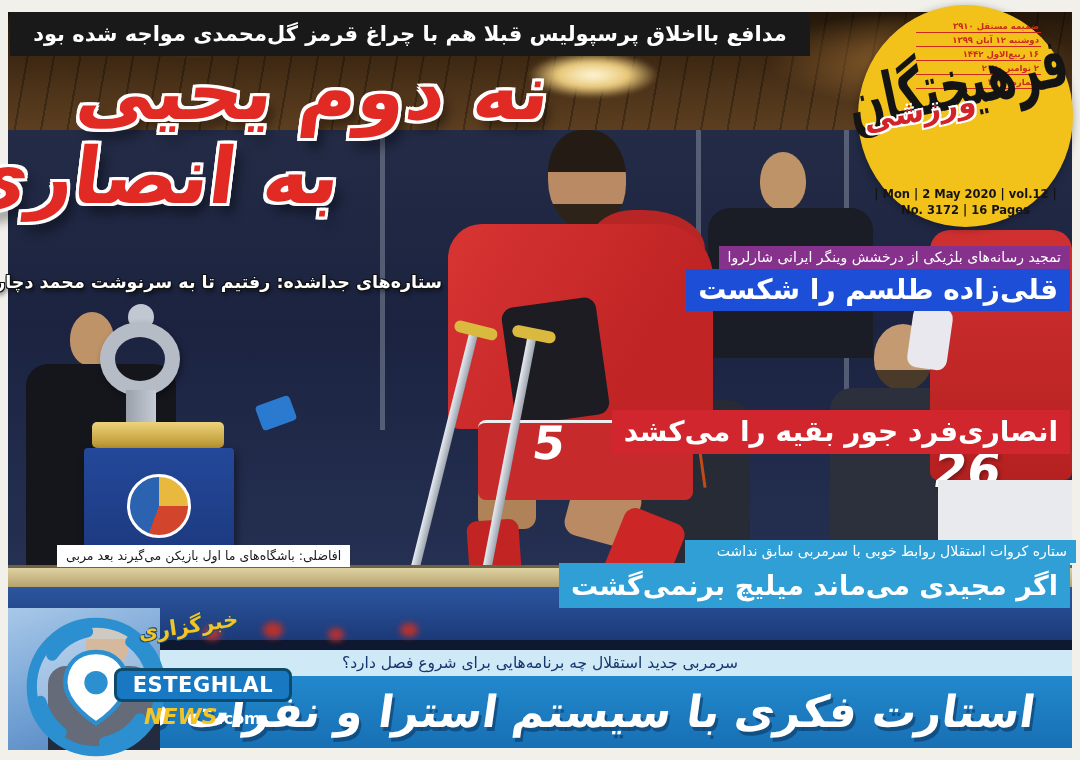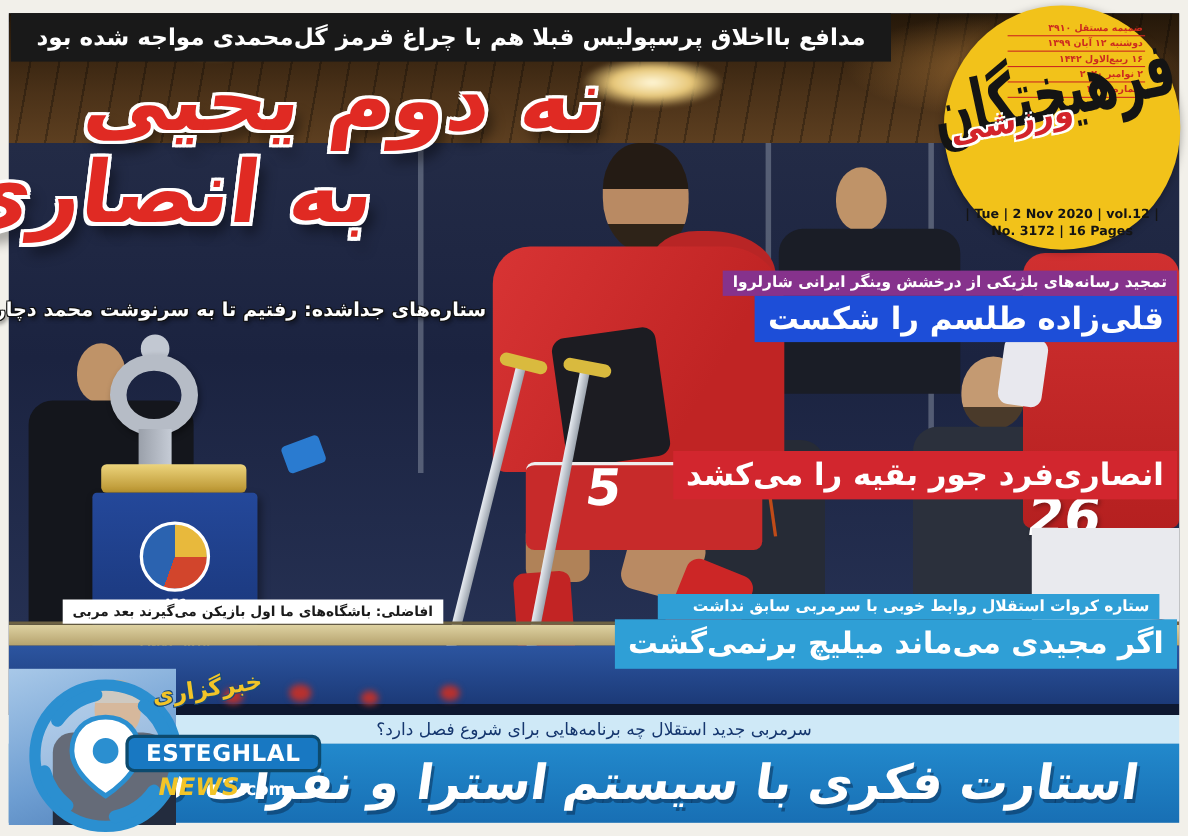--- a/index.html
+++ b/index.html
@@ -88,26 +88,26 @@
 
   #headline{left:60px;top:46px;width:490px;z-index:5;direction:rtl;color:#e02a23;font-weight:bold;}
   .hl{font-size:78px;line-height:1.2;transform:skewX(-7deg);white-space:nowrap;
     text-shadow:-3px -3px 0 #fff,3px -3px 0 #fff,-3px 3px 0 #fff,3px 3px 0 #fff,-3px 0 0 #fff,3px 0 0 #fff,
     0 -3px 0 #fff,0 3px 0 #fff,8px 10px 12px rgba(0,0,0,.45);}
   #hl2{padding-left:0;padding-right:210px;margin-top:-10px;}
   #subheadline{left:6px;top:272px;width:436px;z-index:5;direction:rtl;text-align:right;color:#fff;
     font-size:17.5px;font-weight:bold;white-space:nowrap;
     text-shadow:-1px -1px 0 #111,1px -1px 0 #111,-1px 1px 0 #111,1px 1px 0 #111,2px 3px 4px rgba(0,0,0,.6);}
 
-  .kicker{z-index:5;color:#fff;font-size:14px;font-weight:bold;line-height:23px;height:23px;
+  .kicker{z-index:5;color:#fff;font-size:14px;font-weight:normal;line-height:23px;height:23px;
     padding:0 9px;direction:rtl;white-space:nowrap;}
   .bigbar{z-index:5;color:#fff;font-weight:bold;direction:rtl;white-space:nowrap;}
   #rk1{right:10px;top:246px;}   #rt1{right:10px;top:269px;height:42px;line-height:42px;font-size:28px;padding:0 12px;}
   #rk2{right:10px;top:387px;}   #rt2{right:10px;top:410px;height:44px;line-height:44px;font-size:28px;padding:0 12px;}
-  #rk3{right:26px;top:540px;padding-left:32px;}   #rt3{right:10px;top:563px;height:45px;line-height:45px;font-size:27px;padding:0 12px;}
+  #rk3{right:4px;top:540px;padding-left:32px;}   #rt3{right:10px;top:563px;height:45px;line-height:45px;font-size:27px;padding:0 12px;}
   #lk{left:57px;top:545px;background:#fff;color:#1a1a1a;font-size:12.5px;height:22px;line-height:22px;}
   #lt{left:35px;top:567px;background:#141414;height:44px;line-height:44px;font-size:25px;padding:0 14px;}
 
   #botkicker{left:8px;top:650px;width:1064px;height:26px;background:#cfe9f7;z-index:6;color:#15366e;
     font-size:15.5px;font-weight:normal;line-height:26px;text-align:center;direction:rtl;}
   #botbar{left:8px;top:676px;width:1064px;height:72px;z-index:6;
     background:linear-gradient(180deg,#2289cc,#186fb4);}
   #bottitle{width:1064px;text-align:center;color:#fff;font-size:44px;font-weight:bold;line-height:72px;
     direction:rtl;white-space:nowrap;transform:skewX(-8deg);text-shadow:3px 4px 0 rgba(10,50,90,.55);}
 
@@ -203,21 +203,21 @@
   <div id="masthead" class="abs" style="background-color: rgb(242, 194, 26);">
     <div id="mh-dates" class="abs">
       <span class="mdate">ضمیمه مستقل ۳۹۱۰</span>
       <span class="mdate">دوشنبه ۱۲ آبان ۱۳۹۹</span>
       <span class="mdate">۱۶ ربیع‌الاول ۱۴۴۲</span>
       <span class="mdate">۲ نوامبر ۲۰۲۰</span>
       <span class="mdate">شماره ۳۱۷۲</span>
     </div>
     <div id="mh-title" class="abs rtl">فرهیختگان</div>
     <div id="mh-sub" class="abs rtl">ورزشی</div>
-    <div class="abs mh-en" style="top:182px;">| Tue | 2 Nov 2020 | vol.12 |</div>
+    <div class="abs mh-en" style="top:182px;">| Mon | 2 May 2020 | vol.12 |</div>
     <div class="abs mh-en" style="top:198px;">No. 3172 | 16 Pages</div>
   </div>
 
   <div id="headline" class="abs">
     <div class="hl" id="hl1">نه دوم یحیی</div>
     <div class="hl" id="hl2">به انصاری</div>
   </div>
   <div id="subheadline" class="abs">ستاره‌های جداشده: رفتیم تا به سرنوشت محمد دچار نشویم</div>
 
   <div id="rk1" class="abs kicker" style="background-color: rgb(134, 50, 140);">تمجید رسانه‌های بلژیکی از درخشش وینگر ایرانی شارلروا</div>

